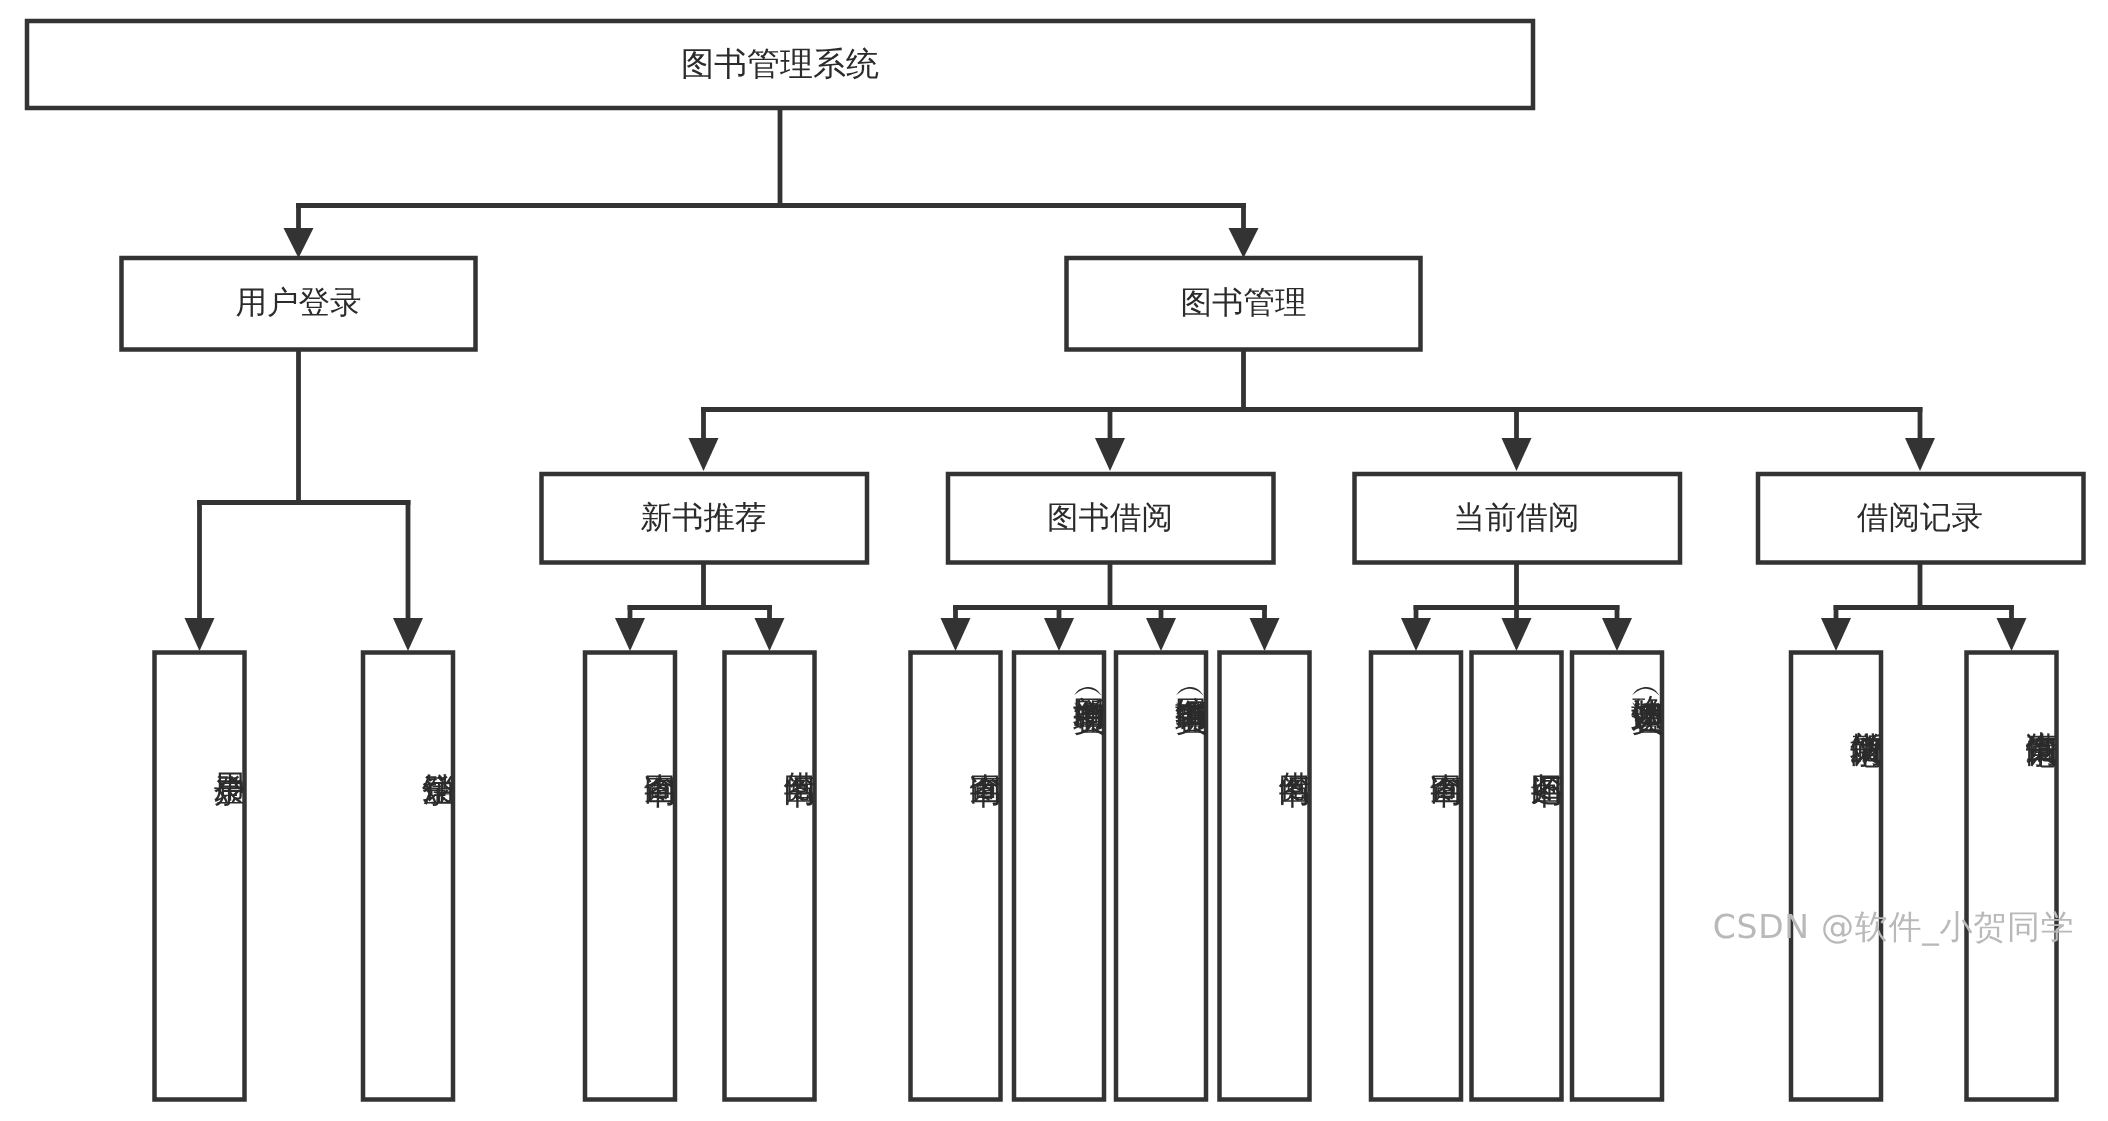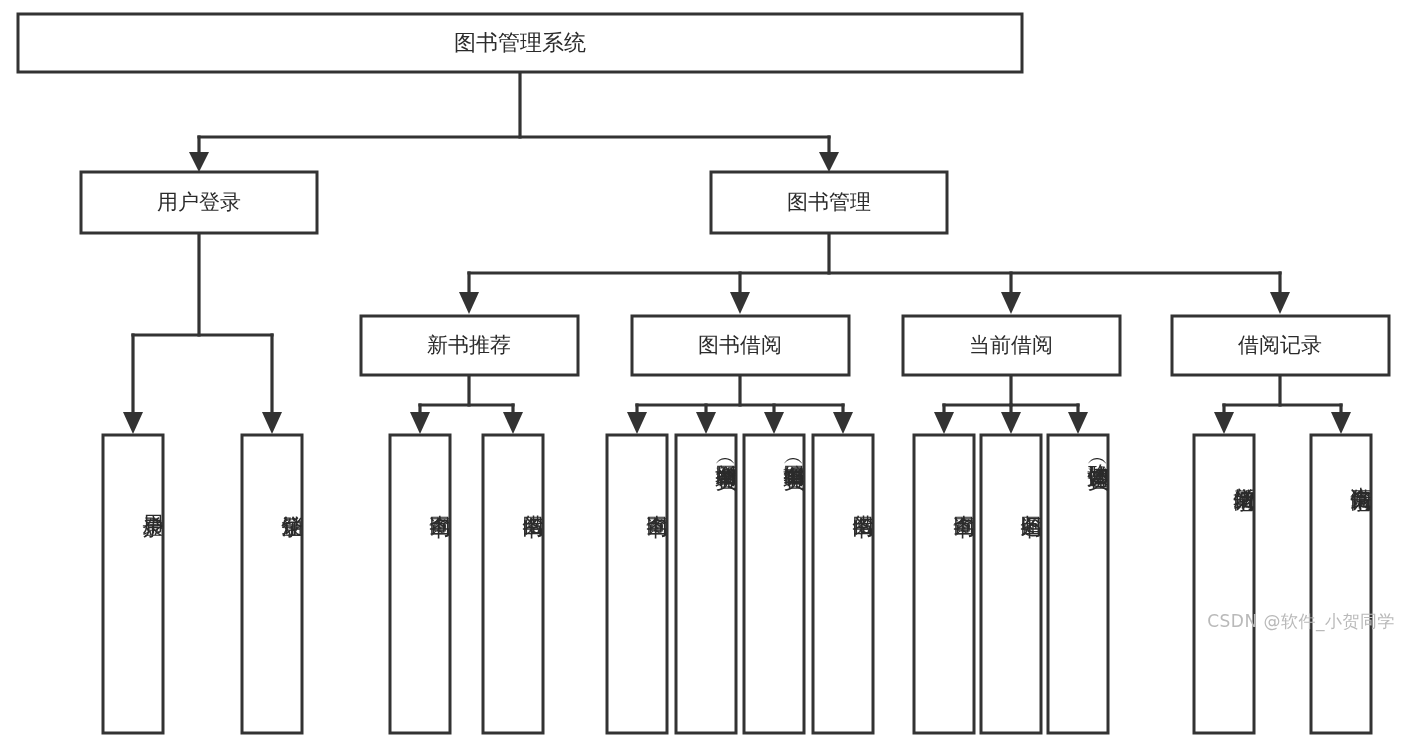--- a/index.html
+++ b/index.html
@@ -60,24 +60,24 @@
     line-height: 1.04;
     color: #2b2b2b;
     writing-mode: vertical-rl;
     text-orientation: upright;
     white-space: nowrap;
     letter-spacing: 1px;
     pointer-events: none;
   }
   .watermark {
     position: absolute;
-    right: 10px;
+    right: 22px;
     bottom: 6px;
     font-family: "DejaVu Sans", "Liberation Sans", sans-serif;
-    font-size: 17px;
+    font-size: 22px;
     color: #b9b9b9;
     white-space: nowrap;
     letter-spacing: 0.5px;
   }
 </style>
 </head>
 <body>
 
 <div id="diagram-root">
 

